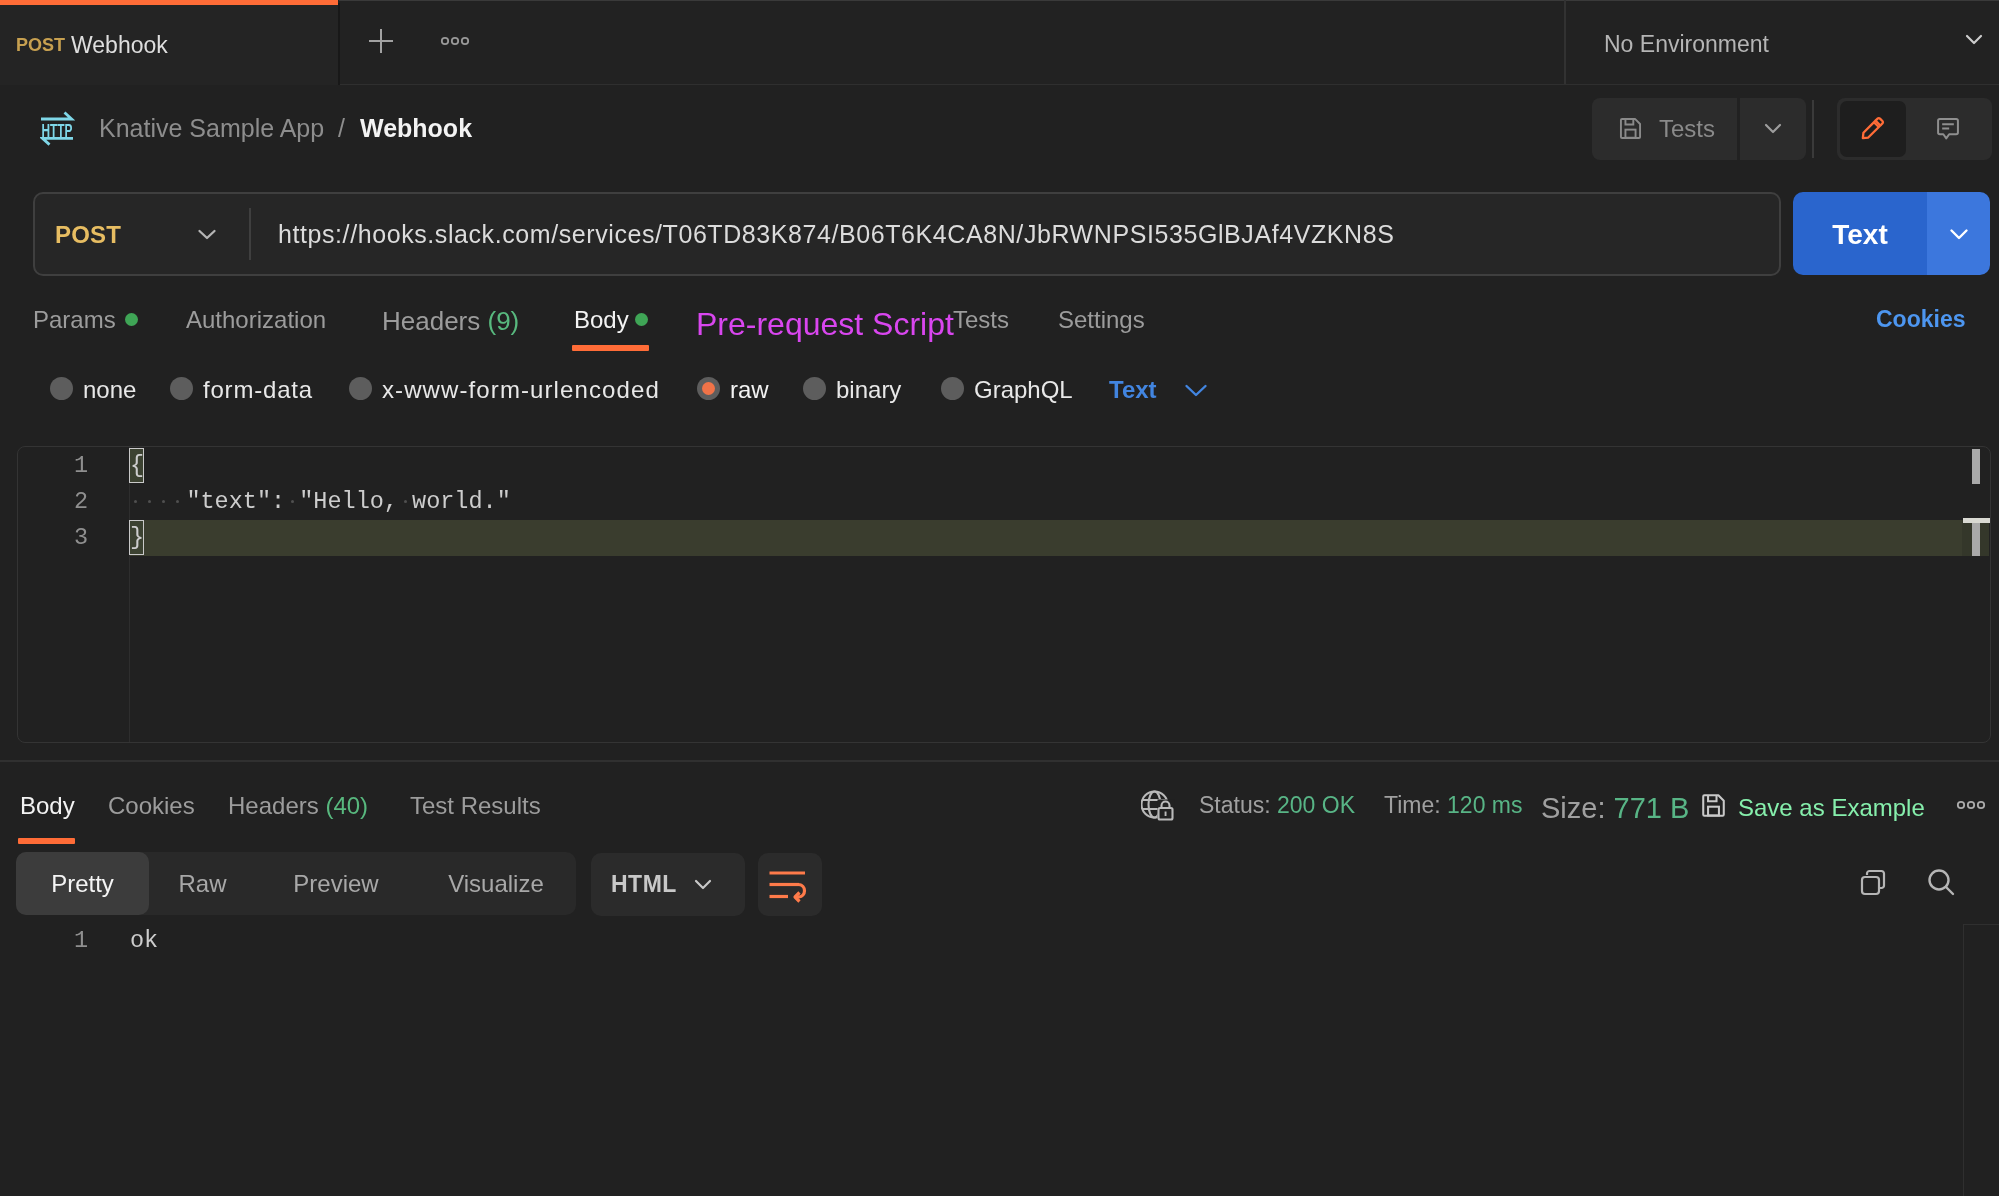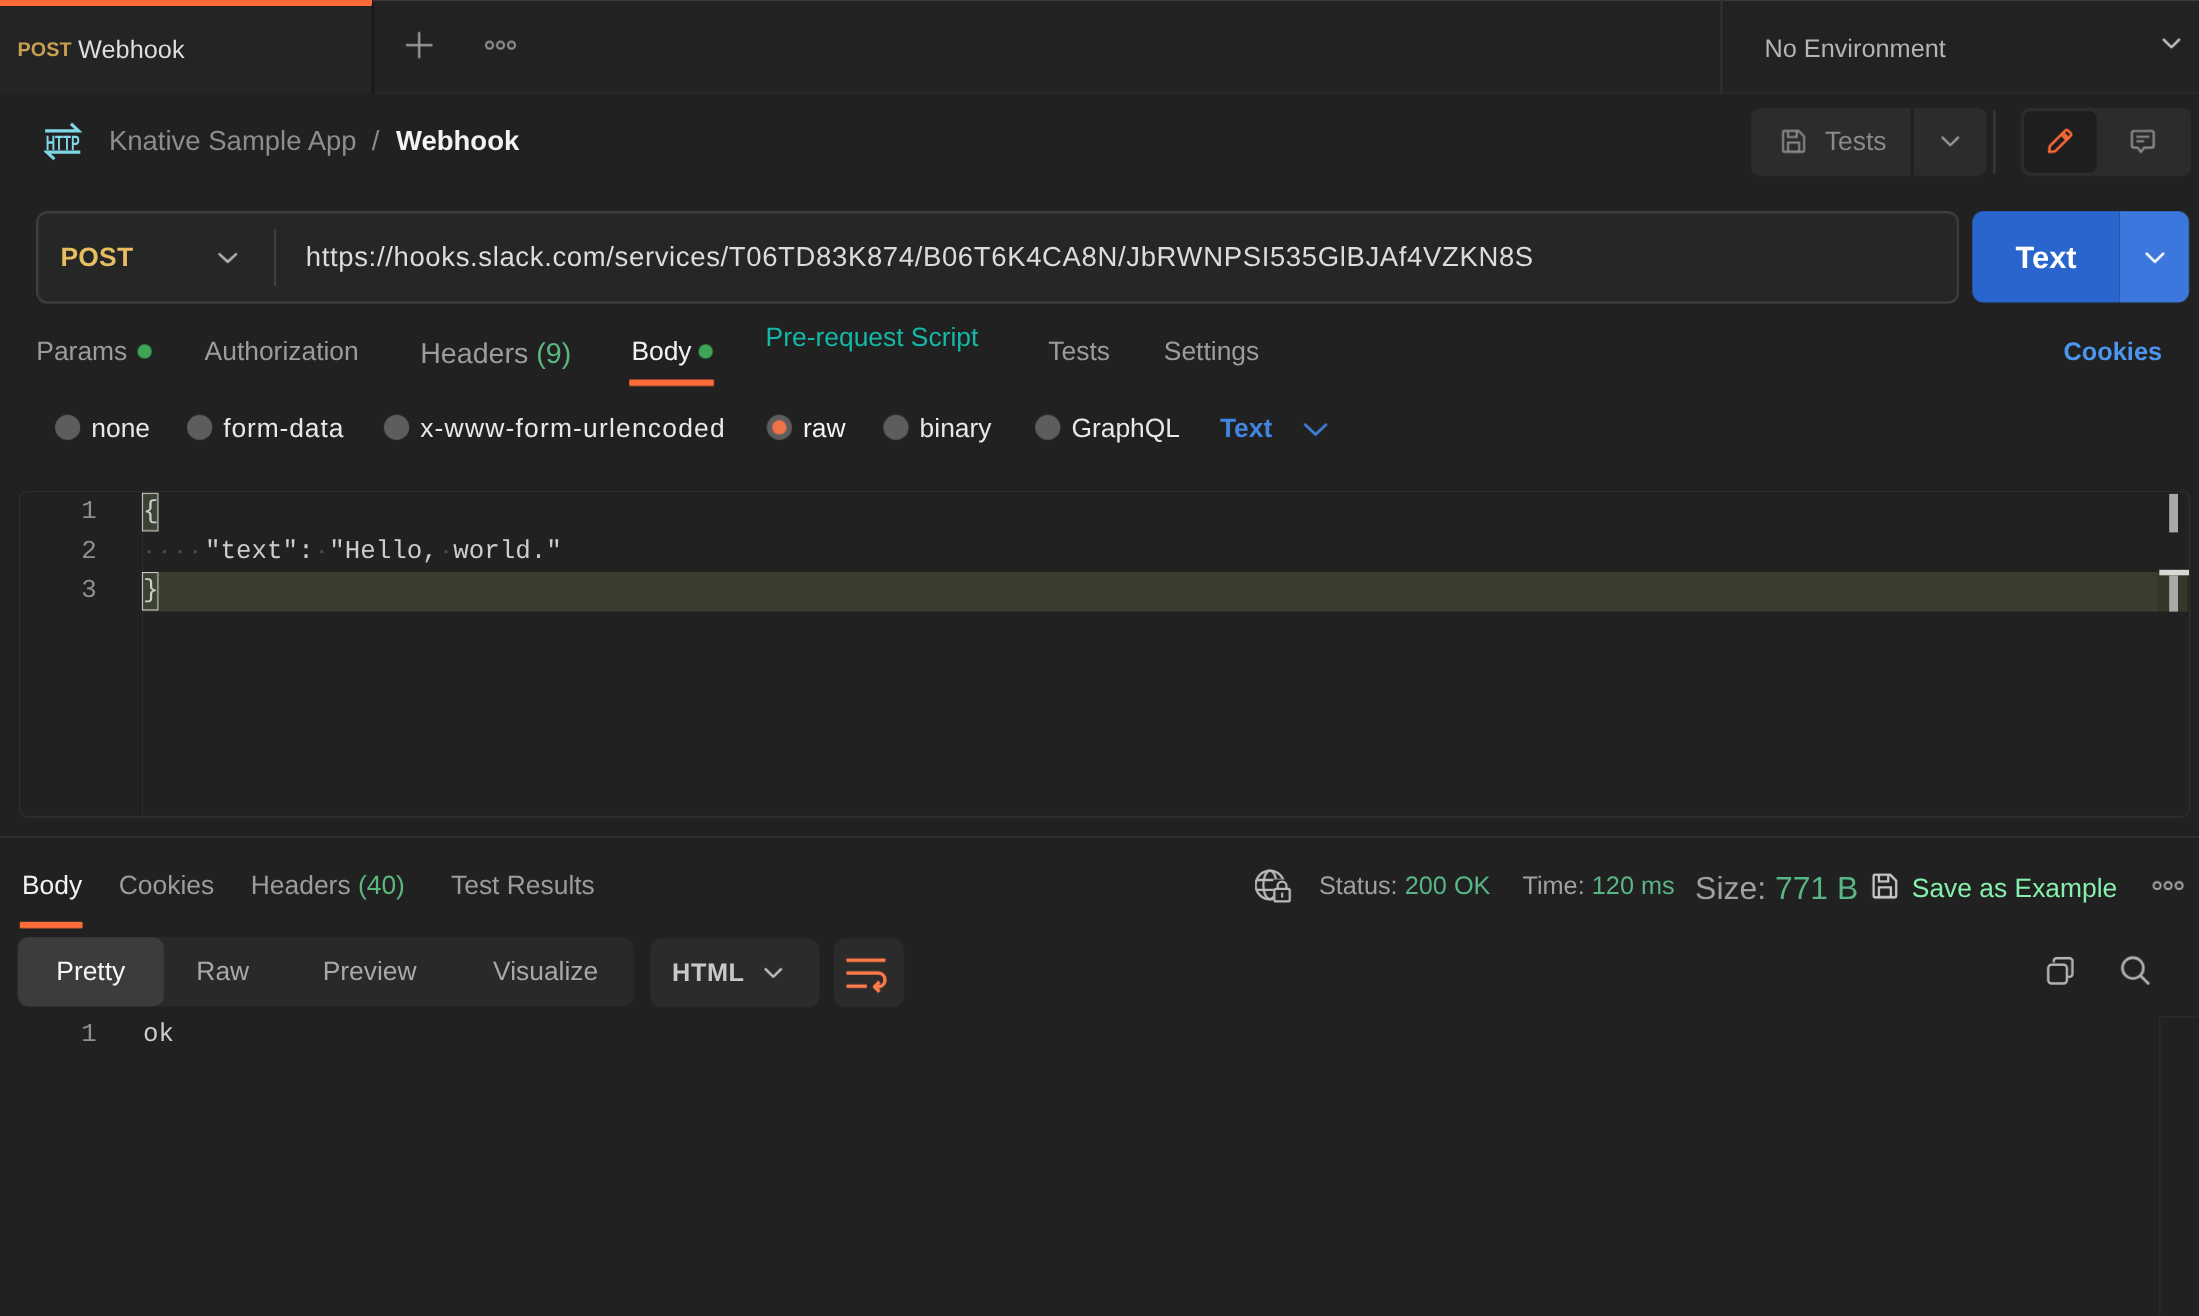--- a/index.html
+++ b/index.html
@@ -85,21 +85,21 @@
   <path d="M3.5 3.5 L11 11 L18.5 3.5" stroke="#ffffff" stroke-width="2.4" fill="none" stroke-linecap="round" stroke-linejoin="round"></path>
 </svg>
 
 <div class="abs" style="left:33px;top:306px;font-size:24px;color:#9c9c9c;">Params</div>
 <div class="abs" style="left:125px;top:313px;width:13px;height:13px;border-radius:50%;background:#3fa556;"></div>
 <div class="abs" style="left:186px;top:306px;font-size:24px;color:#9c9c9c;">Authorization</div>
 <div class="abs" style="left:382px;top:306px;font-size:26px;color:#9c9c9c;">Headers <span style="color:#58b87e;">(9)</span></div>
 <div class="abs" style="left:574px;top:306px;font-size:24px;color:#f3f3f3;">Body</div>
 <div class="abs" style="left:635px;top:313px;width:13px;height:13px;border-radius:50%;background:#3fa556;"></div>
 <div class="abs" style="left:572px;top:345px;width:77px;height:6px;background:#ff6c37;border-radius:1px;"></div>
-<div class="abs" style="left:696px;top:294px;font-size:24px;color:#14b8a6;">Pre-request Script</div>
+<div class="abs" style="left:696px;top:306px;font-size:32px;color:#d946ef;">Pre-request Script</div>
 <div class="abs" style="left:953px;top:306px;font-size:24px;color:#9c9c9c;">Tests</div>
 <div class="abs" style="left:1058px;top:306px;font-size:24px;color:#9c9c9c;">Settings</div>
 <div class="abs" style="left:1876px;top:306px;font-size:23px;font-weight:600;color:#4d96f0;">Cookies</div>
 
 <div class="abs" style="left:50px;top:377px;width:23px;height:23px;border-radius:50%;background:#5d5d5d;"></div>
 <div class="abs" style="left:83px;top:376px;font-size:24px;color:#e8e8e8;">none</div>
 <div class="abs" style="left:170px;top:377px;width:23px;height:23px;border-radius:50%;background:#5d5d5d;"></div>
 <div class="abs" style="left:203px;top:376px;font-size:24px;letter-spacing:0.8px;color:#e8e8e8;">form-data</div>
 <div class="abs" style="left:349px;top:377px;width:23px;height:23px;border-radius:50%;background:#5d5d5d;"></div>
 <div class="abs" style="left:382px;top:376px;font-size:24px;letter-spacing:1.1px;color:#e8e8e8;">x-www-form-urlencoded</div>

